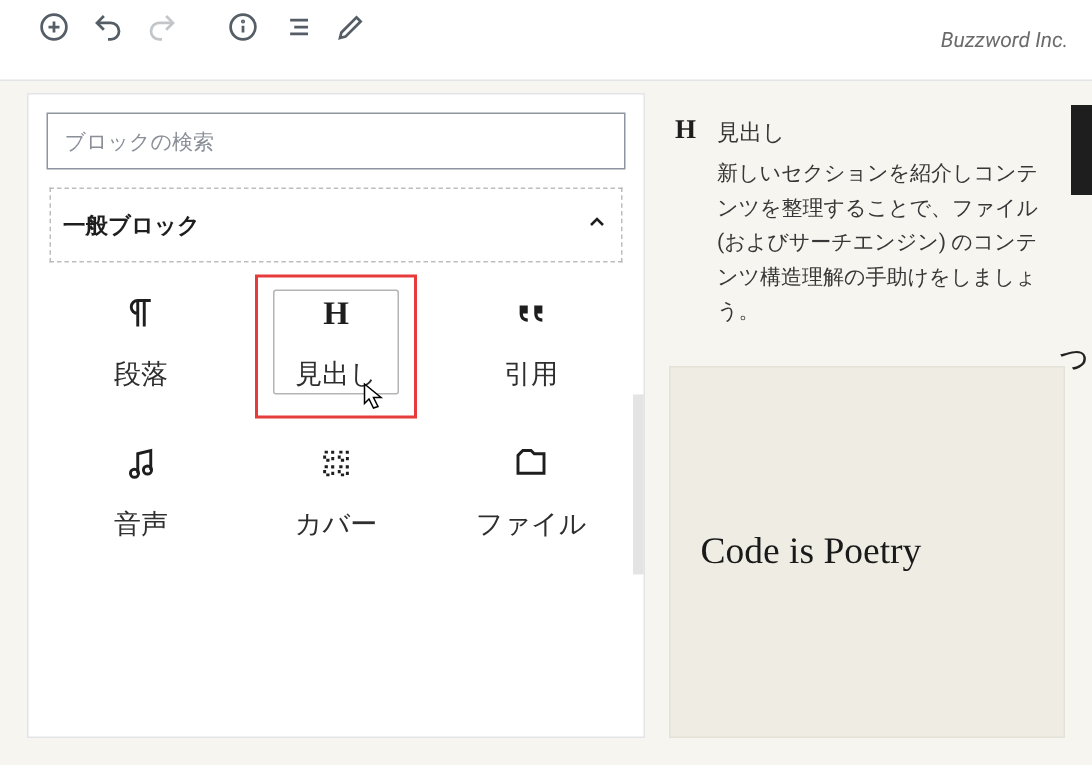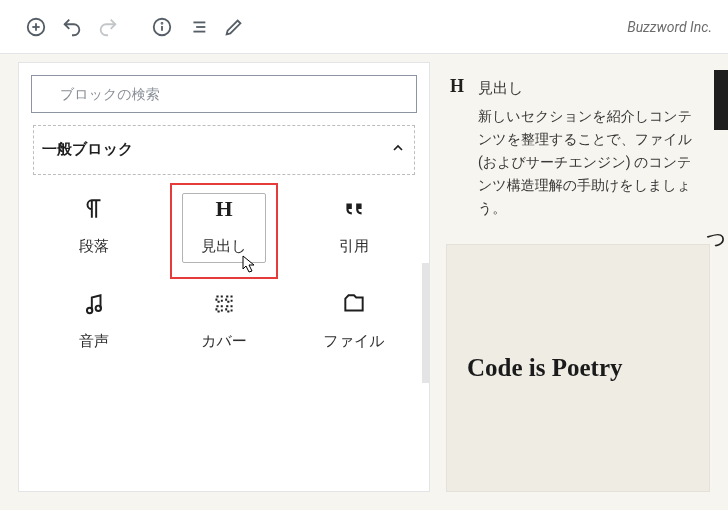--- a/index.html
+++ b/index.html
@@ -8,21 +8,21 @@
     background: #f7f5ef;
     width: 728px;
     height: 510px;
     overflow: hidden;
     position: relative;
     color: #1e1e1e;
   }
   .toolbar {
     height: 54px;
     display: flex;
-    align-items: center;
+    align-items: flex-start;
     padding: 0 18px;
     background: #fff;
     border-bottom: 1px solid #e2e4e7;
     position: relative;
   }
   .toolbar .tbtn {
     width: 36px; height: 36px;
     display: flex; align-items: center; justify-content: center;
     color: #555d66;
     cursor: pointer;
@@ -42,48 +42,48 @@
     border: 1px solid #e2e4e7;
     margin: 8px 10px 18px 18px;
     display: flex; flex-direction: column;
     position: relative;
   }
   .search-wrap { padding: 12px; }
   .search {
     width: 100%;
     height: 38px;
     border: 1px solid #8d96a0;
-    padding: 0 28px;
+    padding: 0 11px;
     font-size: 14px;
     color: #555;
     outline: none;
   }
   .search::placeholder { color: #8a8f98; }
   .section-hdr {
     margin: 0 14px;
     padding: 14px 8px;
     border: 1px dashed #bdbdbd;
-    display: flex; justify-content: space-between; align-items: flex-start;
+    display: flex; justify-content: space-between; align-items: center;
     font-weight: 600; font-size: 15px;
   }
   .grid {
     padding: 20px 10px 24px 10px;
     display: grid;
     grid-template-columns: repeat(3, 1fr);
     row-gap: 34px;
   }
   .blk {
     display: flex; flex-direction: column; align-items: center;
     gap: 14px;
     cursor: pointer;
     position: relative;
   }
   .blk .ic { height: 28px; display:flex; align-items:center; justify-content:center; }
   .blk .ic svg { width: 26px; height: 26px; }
-  .blk .lbl { font-size: 15px; color: #2e2e2e; }
+  .blk .lbl { font-size: 18px; color: #2e2e2e; }
   .blk.hl {       
     position: relative;
   }
   .blk.hl .tile {
     width: 108px; height: 96px;
     border: 2px solid #e63b3b;
     position: absolute; left: 50%; top: -12px; transform: translateX(-50%);
     pointer-events: none;
   }
   .blk.hl .inner {
@@ -124,21 +124,21 @@
   .codebox {
     background: #eeece3;
     height: 268px;
     border: 1px solid #e4e2d8;
     display: flex; align-items: center;
     padding-left: 20px;
   }
   .codebox .t {
     font-family: Georgia, 'Times New Roman', serif;
     font-size: 25px;
-    font-weight: 700;
+    font-weight: 400;
     color: #1a1a1a;
   }
   .rightedge {
     position: absolute; right: 0; top: 70px; width: 14px; height: 60px;
     background: #1e1e1e;
     pointer-events:none;
   }
   .rightedge2 {
     position: absolute; right: 0; top: 220px;
     font-size: 24px; font-family: Georgia, serif;

